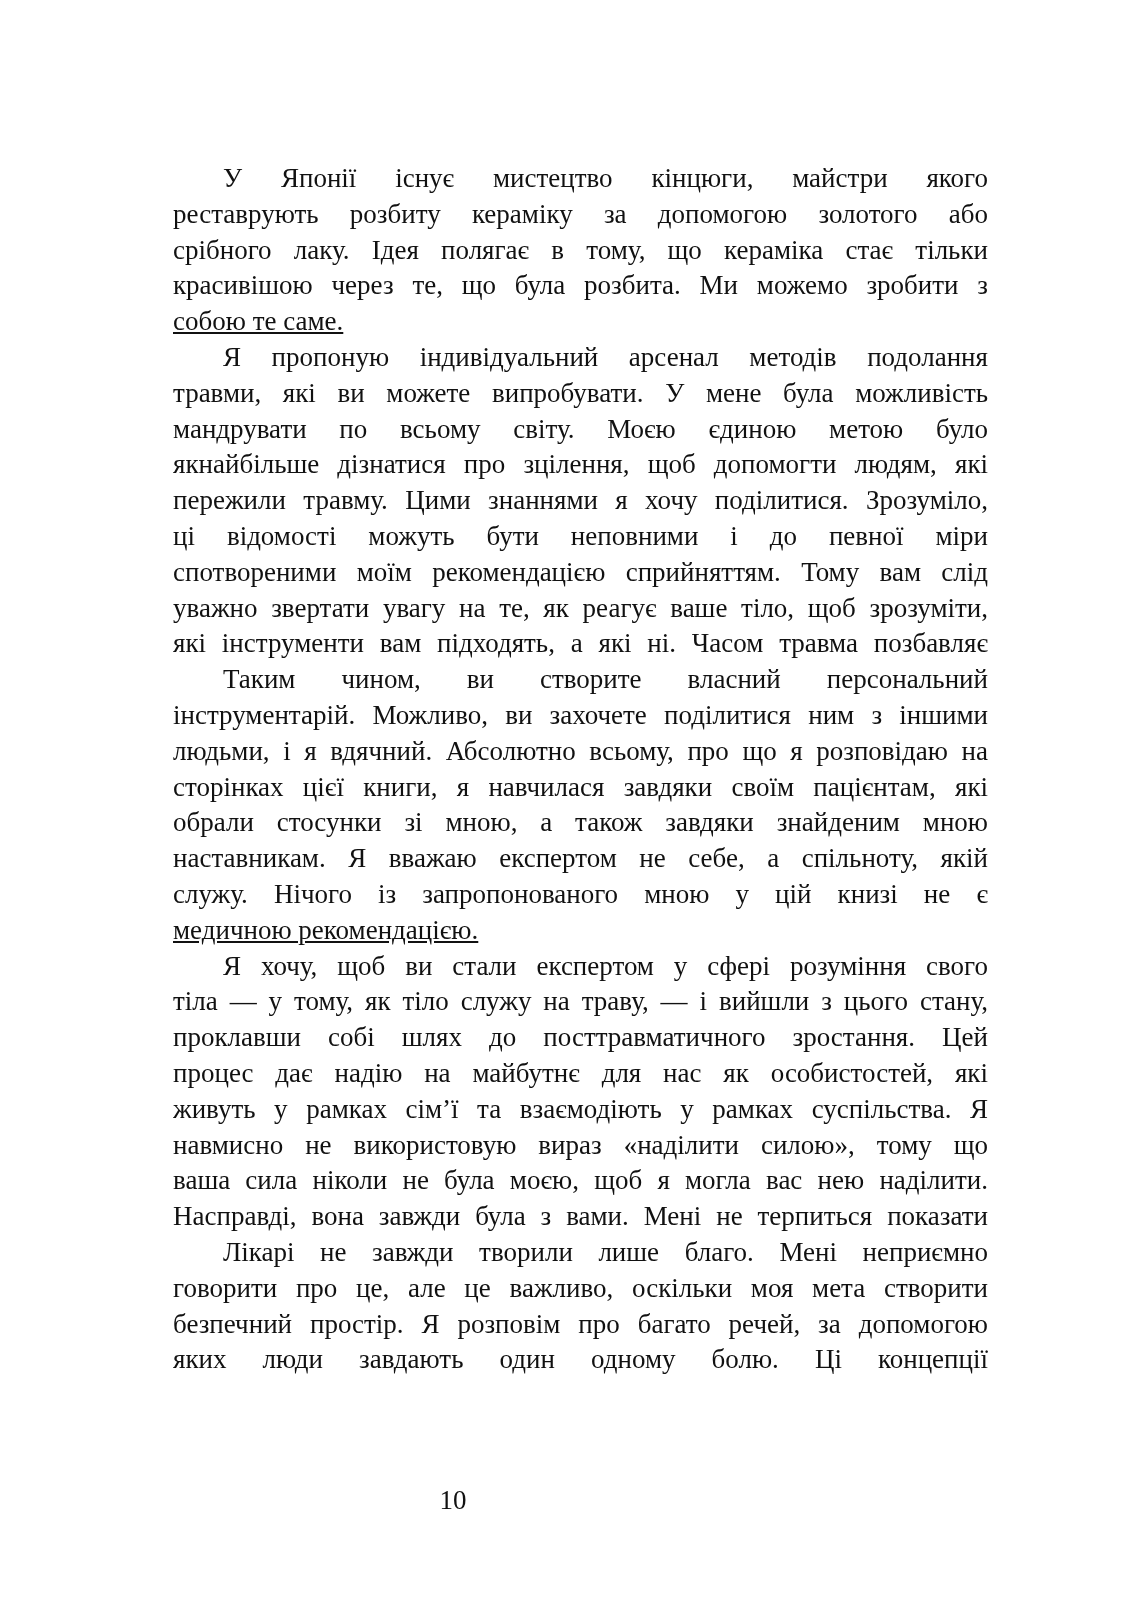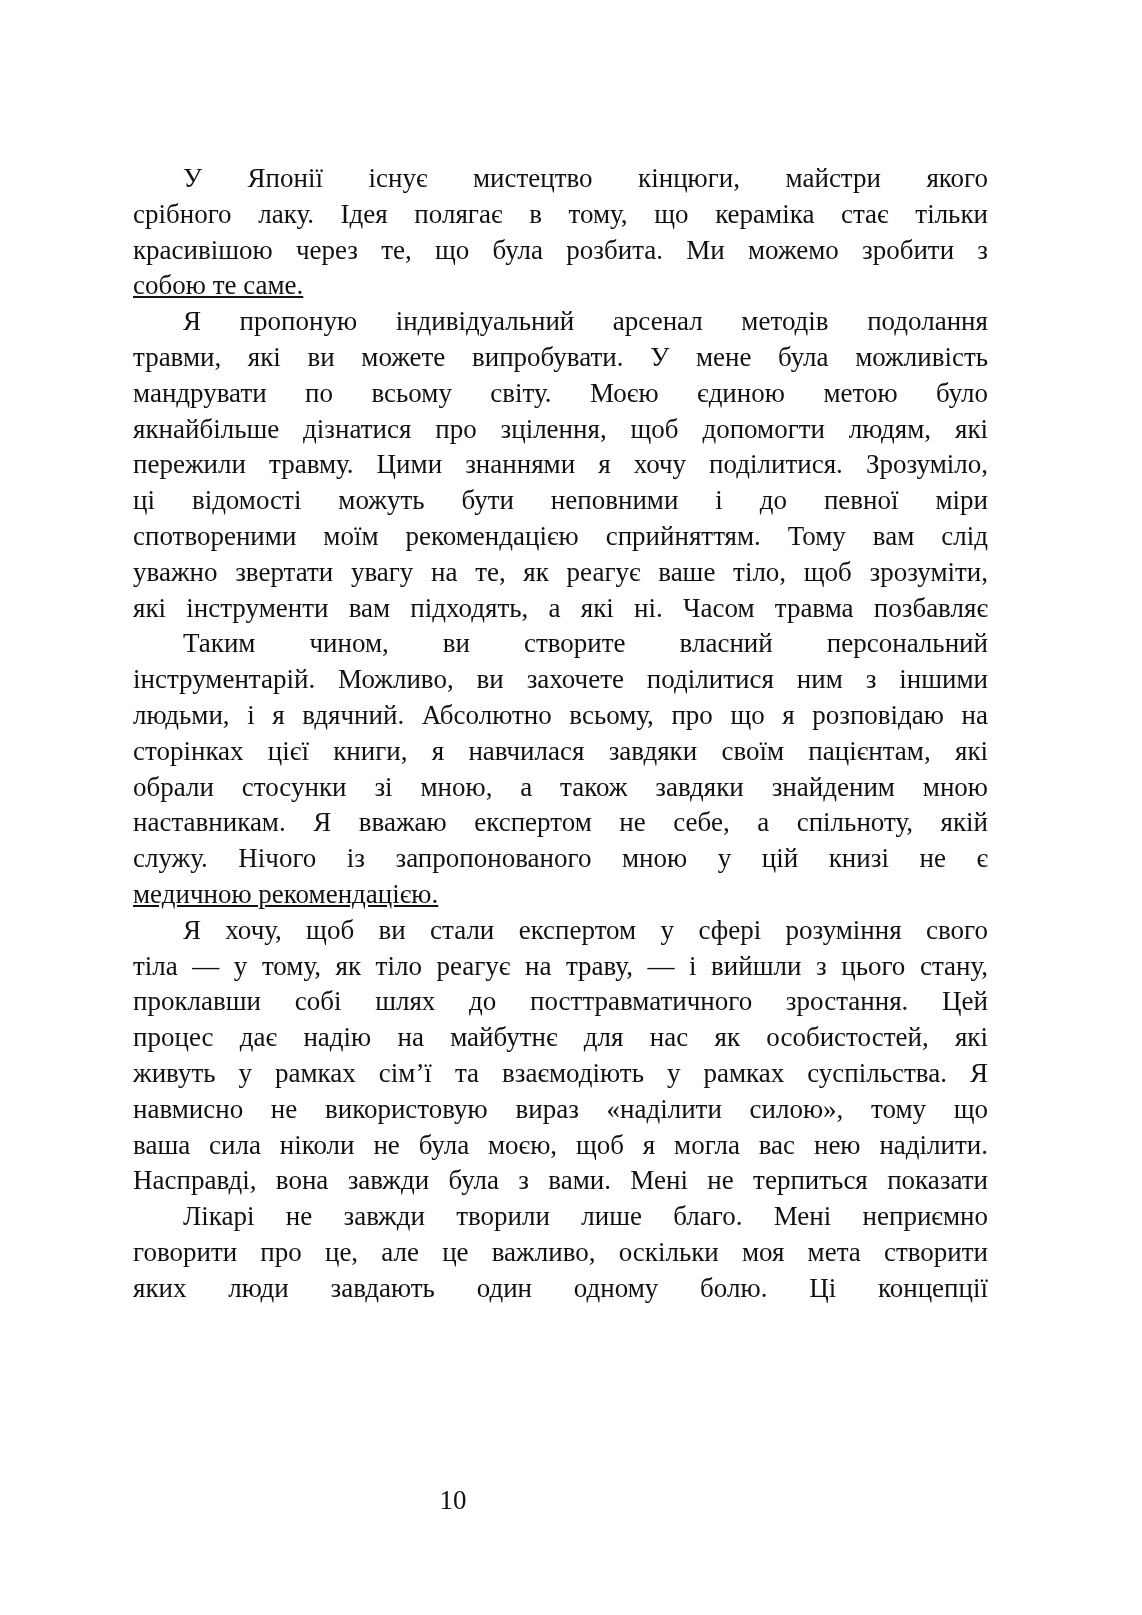--- a/index.html
+++ b/index.html
@@ -24,20 +24,21 @@
     color: #111111;
     font-size: 27px;
   }
   .line {
     line-height: 35.8px;
     height: 35.8px;
     text-align: justify;
     text-align-last: justify;
     white-space: normal;
     overflow: hidden;
+    margin-left: 40px;
   }
   .line.noj {
     text-align: right;
     text-align-last: left;
     text-decoration: underline;
   }
   .line.indent {
     text-indent: 50px;
   }
   .page-number {
@@ -52,20 +53,21 @@
   }
 </style>
 </head>
 <body>
 
 <div class="page">
   <div class="text-block">
 
     <div class="paragraph">
       <div class="line indent">У Японії існує мистецтво кінцюги, майстри якого</div>
+      <div class="line">реставрують розбиту кераміку за допомогою золотого або</div>
       <div class="line">срібного лаку. Ідея полягає в тому, що кераміка стає тільки</div>
       <div class="line">красивішою через те, що була розбита. Ми можемо зробити з</div>
       <div class="line noj">собою те саме.</div>
     </div>
 
     <div class="paragraph">
       <div class="line indent">Я пропоную індивідуальний арсенал методів подолання</div>
       <div class="line">травми, які ви можете випробувати. У мене була можливість</div>
       <div class="line">мандрувати по всьому світу. Моєю єдиною метою було</div>
       <div class="line">якнайбільше дізнатися про зцілення, щоб допомогти людям, які</div>
@@ -82,31 +84,32 @@
       <div class="line">людьми, і я вдячний. Абсолютно всьому, про що я розповідаю на</div>
       <div class="line">сторінках цієї книги, я навчилася завдяки своїм пацієнтам, які</div>
       <div class="line">обрали стосунки зі мною, а також завдяки знайденим мною</div>
       <div class="line">наставникам. Я вважаю експертом не себе, а спільноту, якій</div>
       <div class="line">служу. Нічого із запропонованого мною у цій книзі не є</div>
       <div class="line noj">медичною рекомендацією.</div>
     </div>
 
     <div class="paragraph">
       <div class="line indent">Я хочу, щоб ви стали експертом у сфері розуміння свого</div>
-      <div class="line">тіла — у тому, як тіло реагує на траву, — і вийшли з цього стану,</div>
+      <div class="line">тіла — у тому, як тіло служу на траву, — і вийшли з цього стану,</div>
       <div class="line">проклавши собі шлях до посттравматичного зростання. Цей</div>
       <div class="line">процес дає надію на майбутнє для нас як особистостей, які</div>
       <div class="line">живуть у рамках сім’ї та взаємодіють у рамках суспільства. Я</div>
       <div class="line">навмисно не використовую вираз «наділити силою», тому що</div>
       <div class="line">ваша сила ніколи не була моєю, щоб я могла вас нею наділити.</div>
       <div class="line">Насправді, вона завжди була з вами. Мені не терпиться показати</div>
     </div>
 
     <div class="paragraph">
       <div class="line indent">Лікарі не завжди творили лише благо. Мені неприємно</div>
       <div class="line">говорити про це, але це важливо, оскільки моя мета створити</div>
+      <div class="line">безпечний простір. Я розповім про багато речей, за допомогою</div>
       <div class="line">яких люди завдають один одному болю. Ці концепції</div>
     </div>
 
   </div>
 
   <div class="page-number">10</div>
 </div>
 
 </body></html>

